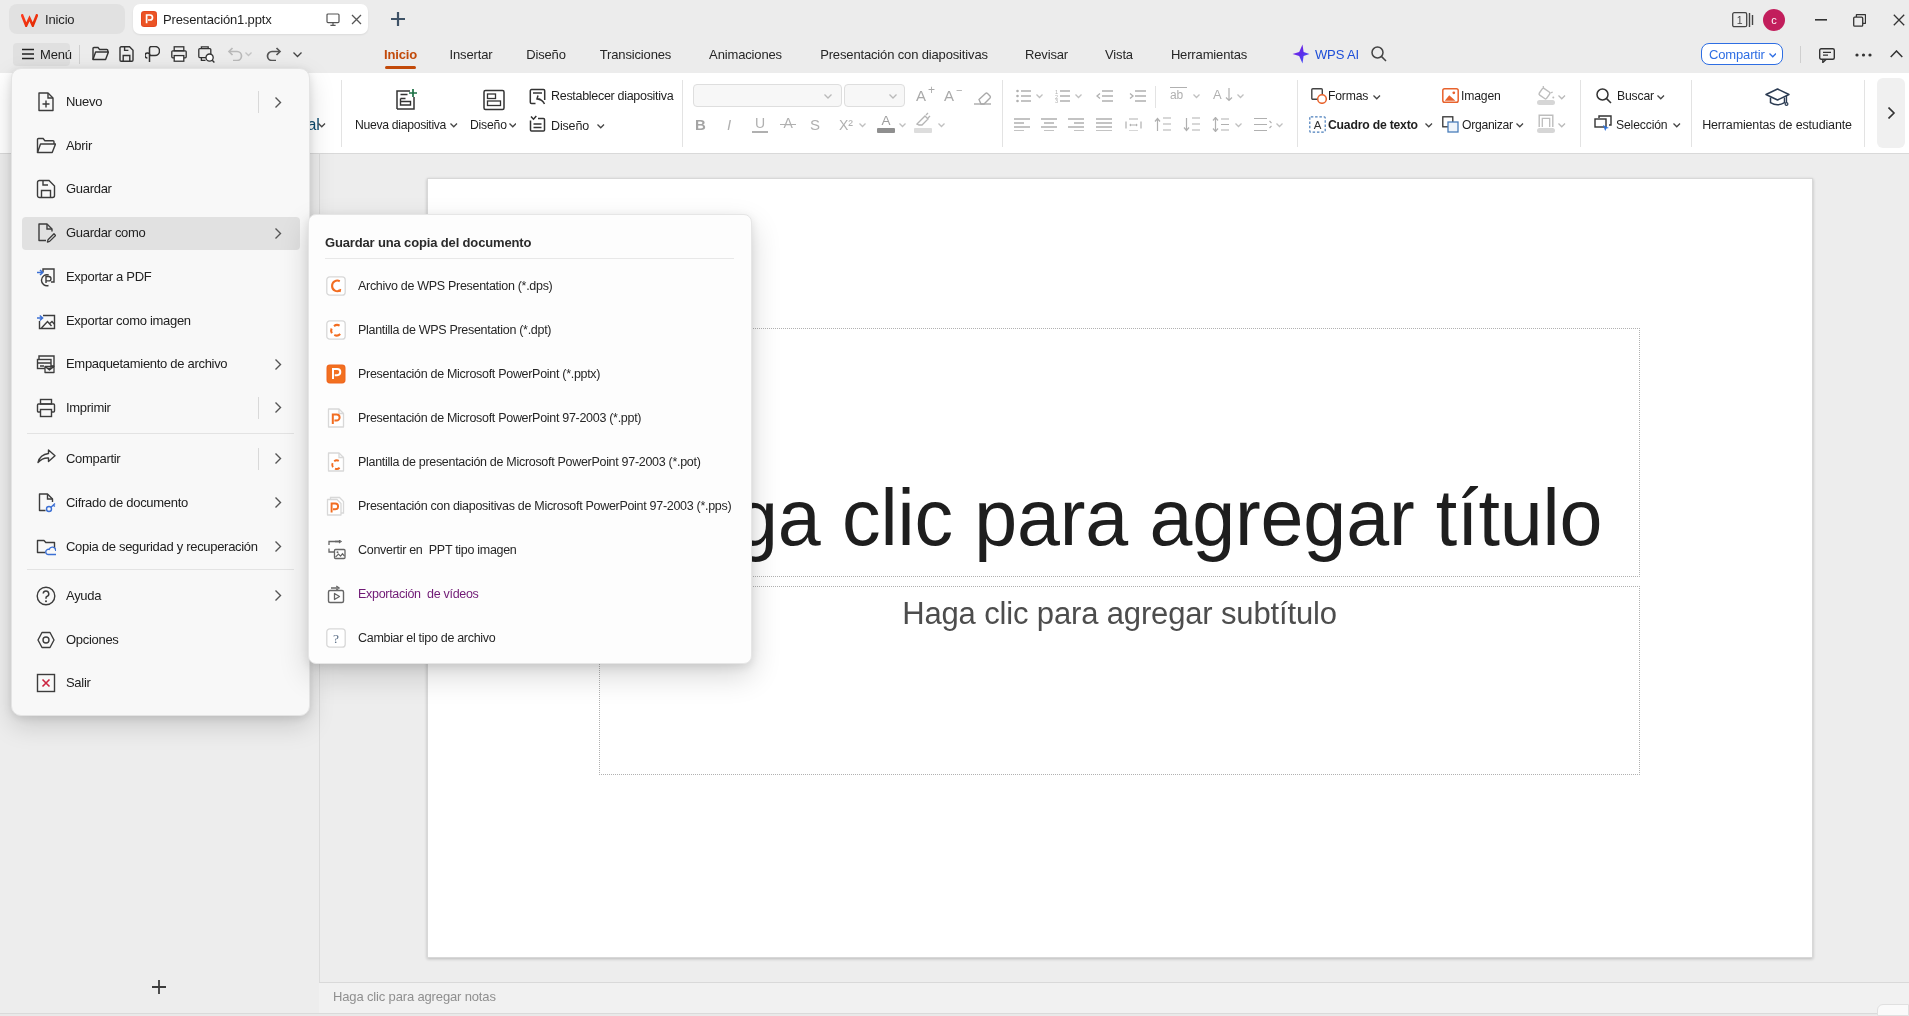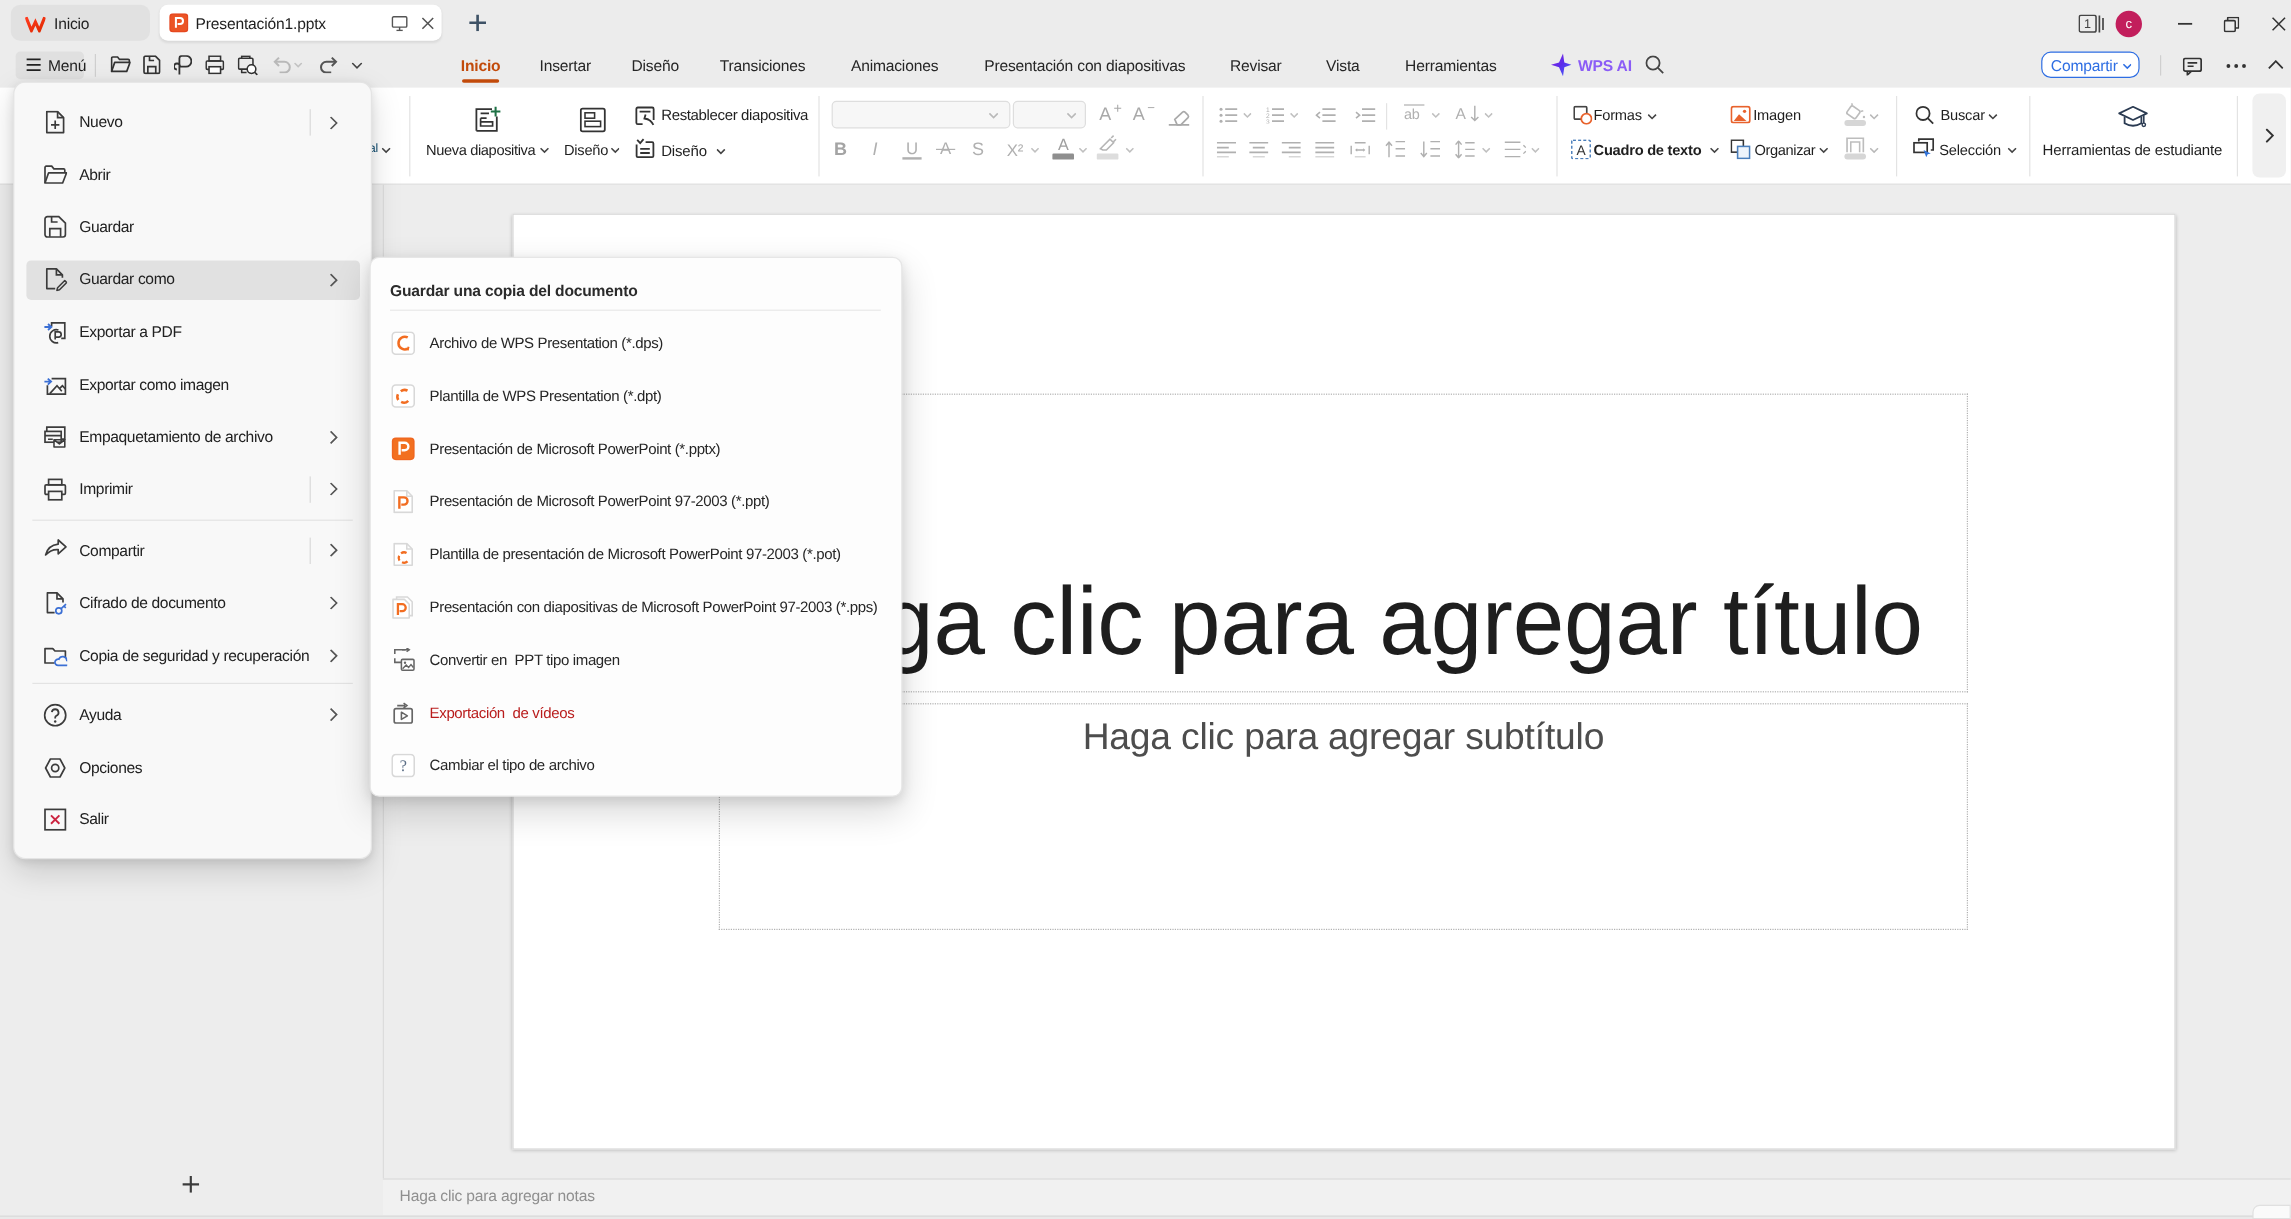--- a/index.html
+++ b/index.html
@@ -165,21 +165,21 @@
         <defs>
           <linearGradient id="ai" x1="0" y1="0" x2="1" y2="1">
             <stop offset="0" stop-color="#8a2be2"></stop>
             <stop offset="0.5" stop-color="#5b2bea"></stop>
             <stop offset="1" stop-color="#3f6bff"></stop>
           </linearGradient>
         </defs>
         <path d="M10.5 0.5 L7.2 8 L0.5 10 L7.2 12 L10.5 19.5 L11.6 12 L17.5 10 L11.6 8 Z" fill="url(#ai)"></path>
       </svg>
     </div>
-<div class="a" style="left:1315px;top:45.5px;height:18px;line-height:18px;font-size:13px;color:#8b5cf6;font-weight:700;white-space:nowrap;">WPS AI</div>
+<div class="a" style="left:1315px;top:45.5px;height:18px;line-height:18px;font-size:13px;color:#1d4ed8;font-weight:400;white-space:nowrap;">WPS AI</div>
 <div class="a" style="left:1371px;top:46px;width:16px;height:16px;">
       <svg width="16" height="16" viewBox="0 0 16 16">
         <circle cx="6.5" cy="6.5" r="5.5" fill="none" stroke="#444" stroke-width="1.5"></circle>
         <path d="M10.6 10.6 L15 15" stroke="#444" stroke-width="1.5"></path>
       </svg>
     </div>
 <div class="a" style="left:1701px;top:43px;width:82px;height:22px;border:1.4px solid #2e6ee3;border-radius:8px;box-sizing:border-box;background:#fff"></div>
 <div class="a" style="left:1709px;top:45.5px;height:18px;line-height:18px;font-size:13px;color:#2e6ee3;font-weight:400;white-space:nowrap;">Compartir</div>
 <div class="a" style="left:1768.75px;top:53.125px;width:7.5px;height:5.75px;">
       <svg width="7.5" height="5.75" viewBox="0 0 7.5 5.75">
@@ -199,21 +199,21 @@
         <circle cx="2" cy="2" r="1.6" fill="#333"></circle>
         <circle cx="8.5" cy="2" r="1.6" fill="#333"></circle>
         <circle cx="15" cy="2" r="1.6" fill="#333"></circle>
       </svg>
     </div>
 <div class="a" style="left:1890px;top:50px;width:13px;height:8px;">
       <svg width="13" height="8" viewBox="0 0 13 8">
         <polyline points="0.7,7 6.5,1 12.3,7" fill="none" stroke="#333" stroke-width="1.5"></polyline>
       </svg>
     </div>
-<div class="a" style="left:307.5px;top:115.5px;height:18px;line-height:18px;font-size:10px;color:#0c4a6e;font-weight:400;white-space:nowrap;">al</div>
+<div class="a" style="left:307.5px;top:115.5px;height:18px;line-height:18px;font-size:16px;color:#0c4a6e;font-weight:400;white-space:nowrap;">al</div>
 <div class="a" style="left:318.25px;top:123.125px;width:7.5px;height:5.75px;">
       <svg width="7.5" height="5.75" viewBox="0 0 7.5 5.75">
         <polyline points="0.5,0.5 3.75,3.75 7,0.5" fill="none" stroke="#444" stroke-width="1.3"></polyline>
       </svg>
     </div>
 <div class="a" style="left:340.5px;top:80px;width:1px;height:67px;background:#e3e3e3"></div>
 <div class="a" style="left:681.5px;top:80px;width:1px;height:67px;background:#e3e3e3"></div>
 <div class="a" style="left:1001.5px;top:80px;width:1px;height:67px;background:#e3e3e3"></div>
 <div class="a" style="left:1296.5px;top:80px;width:1px;height:67px;background:#e3e3e3"></div>
 <div class="a" style="left:1580px;top:80px;width:1px;height:67px;background:#e3e3e3"></div>
@@ -768,21 +768,21 @@
       </svg>
     </div>
 <div class="a" style="left:358px;top:541.4px;height:18px;line-height:18px;font-size:12.5px;color:#262626;font-weight:400;white-space:nowrap;letter-spacing:-0.3px">Convertir en&nbsp; PPT tipo imagen</div>
 <div class="a" style="left:326px;top:584.4px;width:20px;height:20px;">
       <svg width="20" height="20" viewBox="0 0 20 20">
         <path d="M5 4 h6.5 M10.3 2 l2.8 2 -2.8 2" fill="none" stroke="#666" stroke-width="1.3"></path>
         <rect x="2.5" y="6.5" width="15" height="12" rx="1.5" fill="#fff" stroke="#666" stroke-width="1.4"></rect>
         <path d="M8.5 9.5 l5 3 -5 3 Z" fill="none" stroke="#666" stroke-width="1.3" stroke-linejoin="round"></path>
       </svg>
     </div>
-<div class="a" style="left:358px;top:585.4px;height:18px;line-height:18px;font-size:12.5px;color:#b91c1c;font-weight:400;white-space:nowrap;letter-spacing:-0.3px">Exportación&nbsp; de vídeos</div>
+<div class="a" style="left:358px;top:585.4px;height:18px;line-height:18px;font-size:12.5px;color:#701a75;font-weight:400;white-space:nowrap;letter-spacing:-0.3px">Exportación&nbsp; de vídeos</div>
 <div class="a" style="left:326px;top:628.4px;width:20px;height:20px;">
       <svg width="20" height="20" viewBox="0 0 20 20">
         <rect x="0.8" y="0.8" width="18.4" height="18.4" rx="3" fill="#fff" stroke="#d8d8d8" stroke-width="1.3"></rect>
         <text x="10" y="14.8" font-size="13.5" fill="#5b6e86" text-anchor="middle" font-family="Liberation Serif">?</text>
       </svg>
     </div>
 <div class="a" style="left:358px;top:629.4px;height:18px;line-height:18px;font-size:12.5px;color:#262626;font-weight:400;white-space:nowrap;letter-spacing:-0.3px">Cambiar el tipo de archivo</div>
 <div class="a" style="left:1877px;top:1004px;width:32px;height:12px;background:#fafafa;border:1px solid #e0e0e0;border-radius:6px 0 0 0;box-sizing:border-box"></div>
 </div>
 </body></html>

